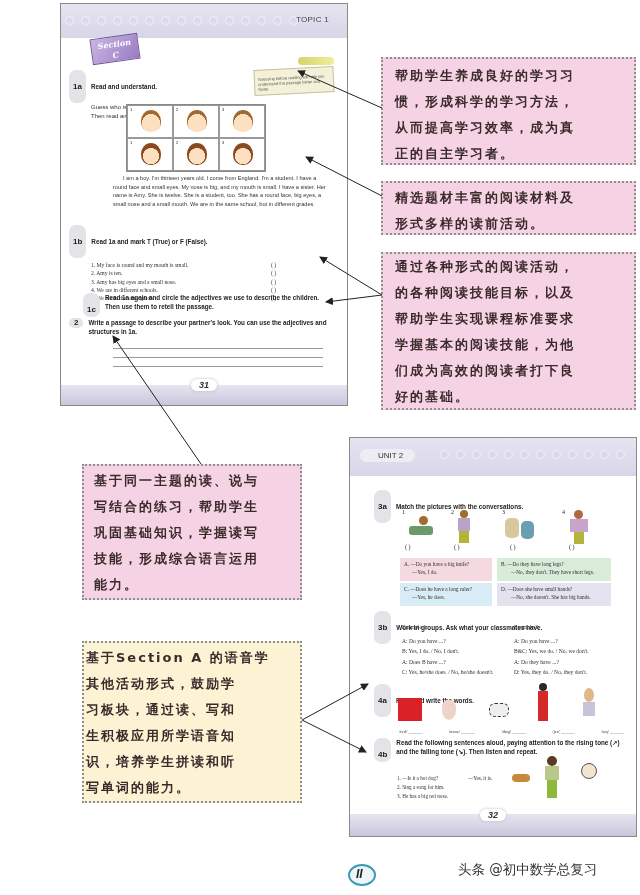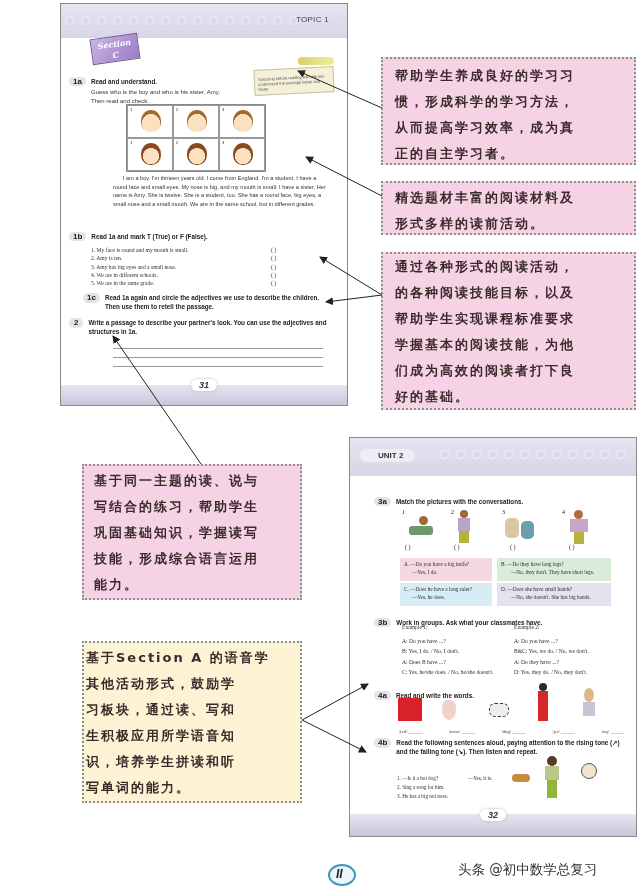--- a/index.html
+++ b/index.html
@@ -14,33 +14,33 @@
   .page-header { position: absolute; left: 0; top: 0; width: 100%; height: 34px;
      background: linear-gradient(#e6e4f0, #d8d5e8); }
   .page-header .dots { position: absolute; top: 10px; height: 14px; display: flex; gap: 7px; }
   .page-header .dot { width: 9px; height: 9px; border-radius: 50%; border: 1px solid #f2f0f8; background: #dcd9ec; margin-top: 2px; }
   .page-footer { position: absolute; left: 0; bottom: 0; width: 100%; height: 20px;
      background: linear-gradient(#e7e5f0, #c9c6dc); }
   .page-num { position: absolute; bottom: 12px; left: 50%; transform: translateX(-50%);
      font-size: 9px; font-weight: bold; font-style: italic; background: #fff; border-radius: 8px;
      padding: 1px 8px; color: #333; box-shadow: 0 0 3px #bbb; }
   .topic-label { position: absolute; right: 18px; top: 11px; font-size: 8px; color: #444; letter-spacing: .3px; }
-  .unit-label { position: absolute; left: 10px; top: 11px; font-size: 8px; font-weight: bold; color: #333;
+  .unit-label { position: absolute; left: 10px; top: 11px; font-size: 8px; font-weight: normal; color: #333;
      background: #eeedf4; border-radius: 8px; padding: 2px 12px 2px 18px; }
 
   .section-sign { position: absolute; left: 30px; top: 32px; width: 48px; height: 26px;
      background: linear-gradient(135deg,#c9b5e2,#9a7cc4); border: 1px solid #6f5a95; transform: rotate(-8deg);
      color: #fff; font-family: "DejaVu Serif", serif; font-size: 8px; font-style: italic; font-weight: bold;
      text-align: center; line-height: 11px; padding-top: 2px; }
   .tip-note { position: absolute; left: 193px; top: 64px; width: 80px; height: 26px; background: #f5f1d8;
      border: 1px solid #c9c0a0; font-size: 4px; line-height: 5px; color: #555; padding: 6px 3px 0 3px; transform: rotate(-3deg); }
   .tip-key { position: absolute; left: 237px; top: 53px; width: 36px; height: 8px; background: linear-gradient(90deg,#d7d36a,#f0ee9e); border-radius: 4px; }
 
   .ex-tag { display: inline-block; font-size: 8px; font-weight: bold; background: #e3e3e8; border-radius: 7px;
-     padding: 0 4px; margin-right: 5px; color: #222; }
+     padding: 12px 4px; margin-right: 5px; color: #222; }
   .ex-title { font-size: 6.3px; font-weight: bold; color: #222; }
   .body-txt { font-size: 6px; color: #333; line-height: 9px; }
   .serif-txt { font-family: "Liberation Serif", serif; font-size: 5.6px; color: #333; line-height: 8.3px; }
 
   .pic-grid { position: absolute; left: 130px; top: 102px; display: grid; grid-template-columns: repeat(3, 46px);
      grid-template-rows: 33px 33px; border: 1px solid #888; }
   .pic-cell { border: 1px solid #999; position: relative; background: #fff; }
   .pic-cell .n { position: absolute; left: 2px; top: 1px; font-size: 4px; }
   .face { position: absolute; left: 13px; top: 4px; width: 20px; height: 22px; border-radius: 50% 50% 45% 45%; }
   .face.boy { background: radial-gradient(circle at 50% 60%, #fce0c0 55%, #a06a30 56%); }
@@ -57,21 +57,21 @@
 
   
   .callout { position: absolute; border: 2px dotted #8e8e8e; font-family: "DejaVu Sans", sans-serif;
      font-weight: bold; color: #3a2a2a; letter-spacing: 2px; }
   .callout.pink { background: #f6d3e4; }
   .callout.yellow { background: #fcf3d4; }
   .callout p { font-size: 13px; line-height: 26px; }
 
   svg.arrows { position: absolute; left: 0; top: 0; width: 640px; height: 895px; pointer-events: none; }
 
-  .logo-badge { position: absolute; left: 322px; top: 858px; width: 40px; height: 30px; }
+  .logo-badge { position: absolute; left: 342px; top: 858px; width: 40px; height: 30px; }
   .watermark { position: absolute; left: 458px; top: 861px; font-size: 13.5px; color: #333; font-family: "DejaVu Sans", sans-serif; }
 </style>
 </head>
 <body>
 
 <div id="page31" class="page">
   <div class="page-header">
     <div class="dots" style="left:4px;">
       <span class="dot"></span>
         <span class="dot"></span>

